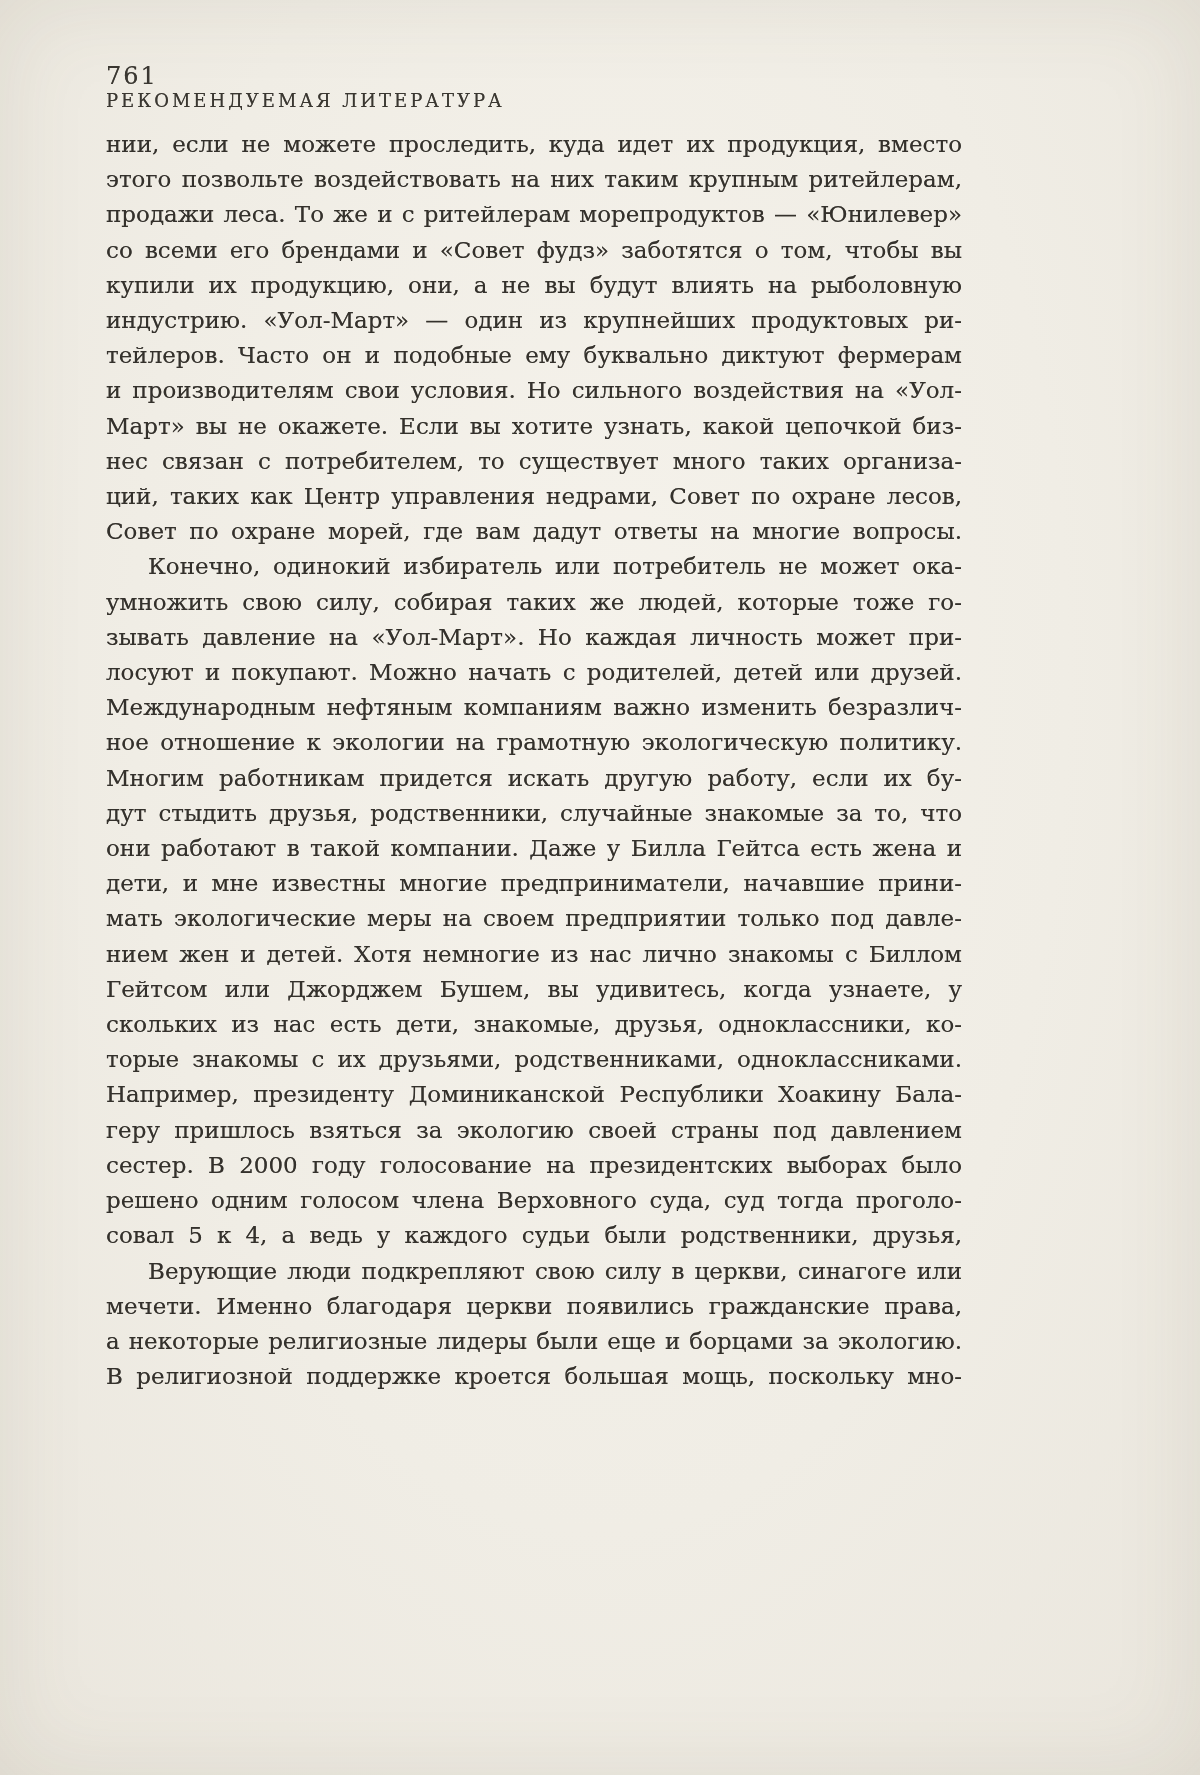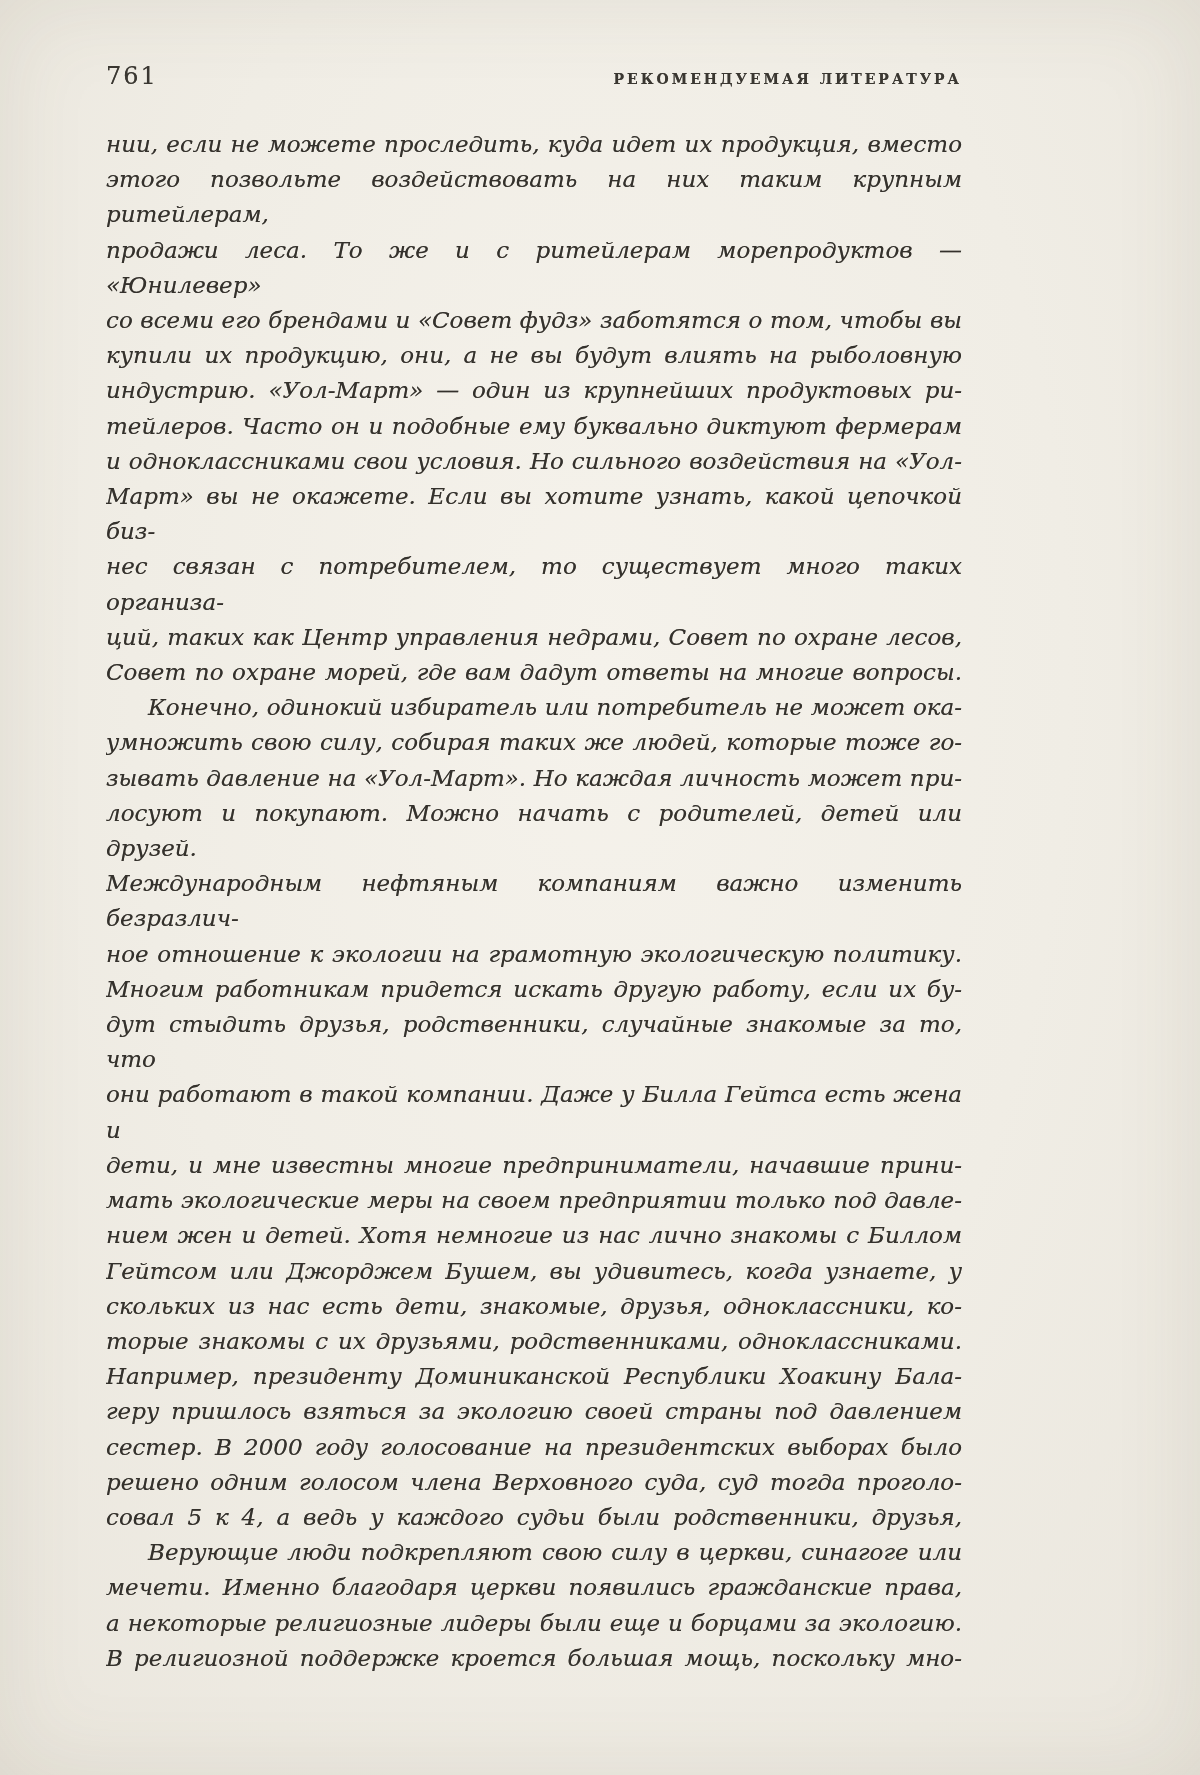--- a/index.html
+++ b/index.html
@@ -21,43 +21,42 @@
     color: #34312c;
   }
   .running-header {
     position: absolute;
     top: 62px;
     left: 106px;
     width: 856px;
     display: flex;
     justify-content: space-between;
     align-items: baseline;
+    flex-direction: column;
   }
   .page-number {
     font-size: 24px;
     letter-spacing: 2px;
     color: #3a3731;
     text-shadow: 0 0 0.5px rgba(52, 49, 44, 0.65);
   }
   .running-head-title {
-    font-size: 14px;
+    font-size: 18px;
     letter-spacing: 3px;
     color: #3a3731;
     text-shadow: 0 0 0.5px rgba(52, 49, 44, 0.65);
-    font-weight: bold;
   }
   .text-block {
     position: absolute;
     top: 127px;
     left: 106px;
     width: 856px;
     font-size: 23px;
     line-height: 35.2px;
     text-shadow: 0 0 0.5px rgba(52, 49, 44, 0.6);
-    font-style: italic;
   }
   .paragraph {
     margin: 0;
   }
   .line {
     white-space: normal;
     text-align: justify;
     overflow: hidden;
   }
   .line.fill {
@@ -79,21 +78,21 @@
 
   <div class="text-block">
       <div class="paragraph">
         <div class="line fill">нии, если не можете проследить, куда идет их продукция, вместо</div>
         <div class="line fill">этого позвольте воздействовать на них таким крупным ритейлерам,</div>
         <div class="line fill">продажи леса. То же и с ритейлерам морепродуктов — «Юнилевер»</div>
         <div class="line fill">со всеми его брендами и «Совет фудз» заботятся о том, чтобы вы</div>
         <div class="line fill">купили их продукцию, они, а не вы будут влиять на рыболовную</div>
         <div class="line fill">индустрию. «Уол-Март» — один из крупнейших продуктовых ри-</div>
         <div class="line fill">тейлеров. Часто он и подобные ему буквально диктуют фермерам</div>
-        <div class="line fill">и одноклассниками свои условия. Но сильного воздействия на «Уол-</div>
+        <div class="line fill">и производителям свои условия. Но сильного воздействия на «Уол-</div>
         <div class="line fill">Март» вы не окажете. Если вы хотите узнать, какой цепочкой биз-</div>
         <div class="line fill">нес связан с потребителем, то существует много таких организа-</div>
         <div class="line fill">ций, таких как Центр управления недрами, Совет по охране лесов,</div>
         <div class="line fill">Совет по охране морей, где вам дадут ответы на многие вопросы.</div>
       </div>
       <div class="paragraph">
         <div class="line indent fill">Конечно, одинокий избиратель или потребитель не может ока-</div>
         <div class="line fill">умножить свою силу, собирая таких же людей, которые тоже го-</div>
         <div class="line fill">зывать давление на «Уол-Март». Но каждая личность может при-</div>
         <div class="line fill">лосуют и покупают. Можно начать с родителей, детей или друзей.</div>

